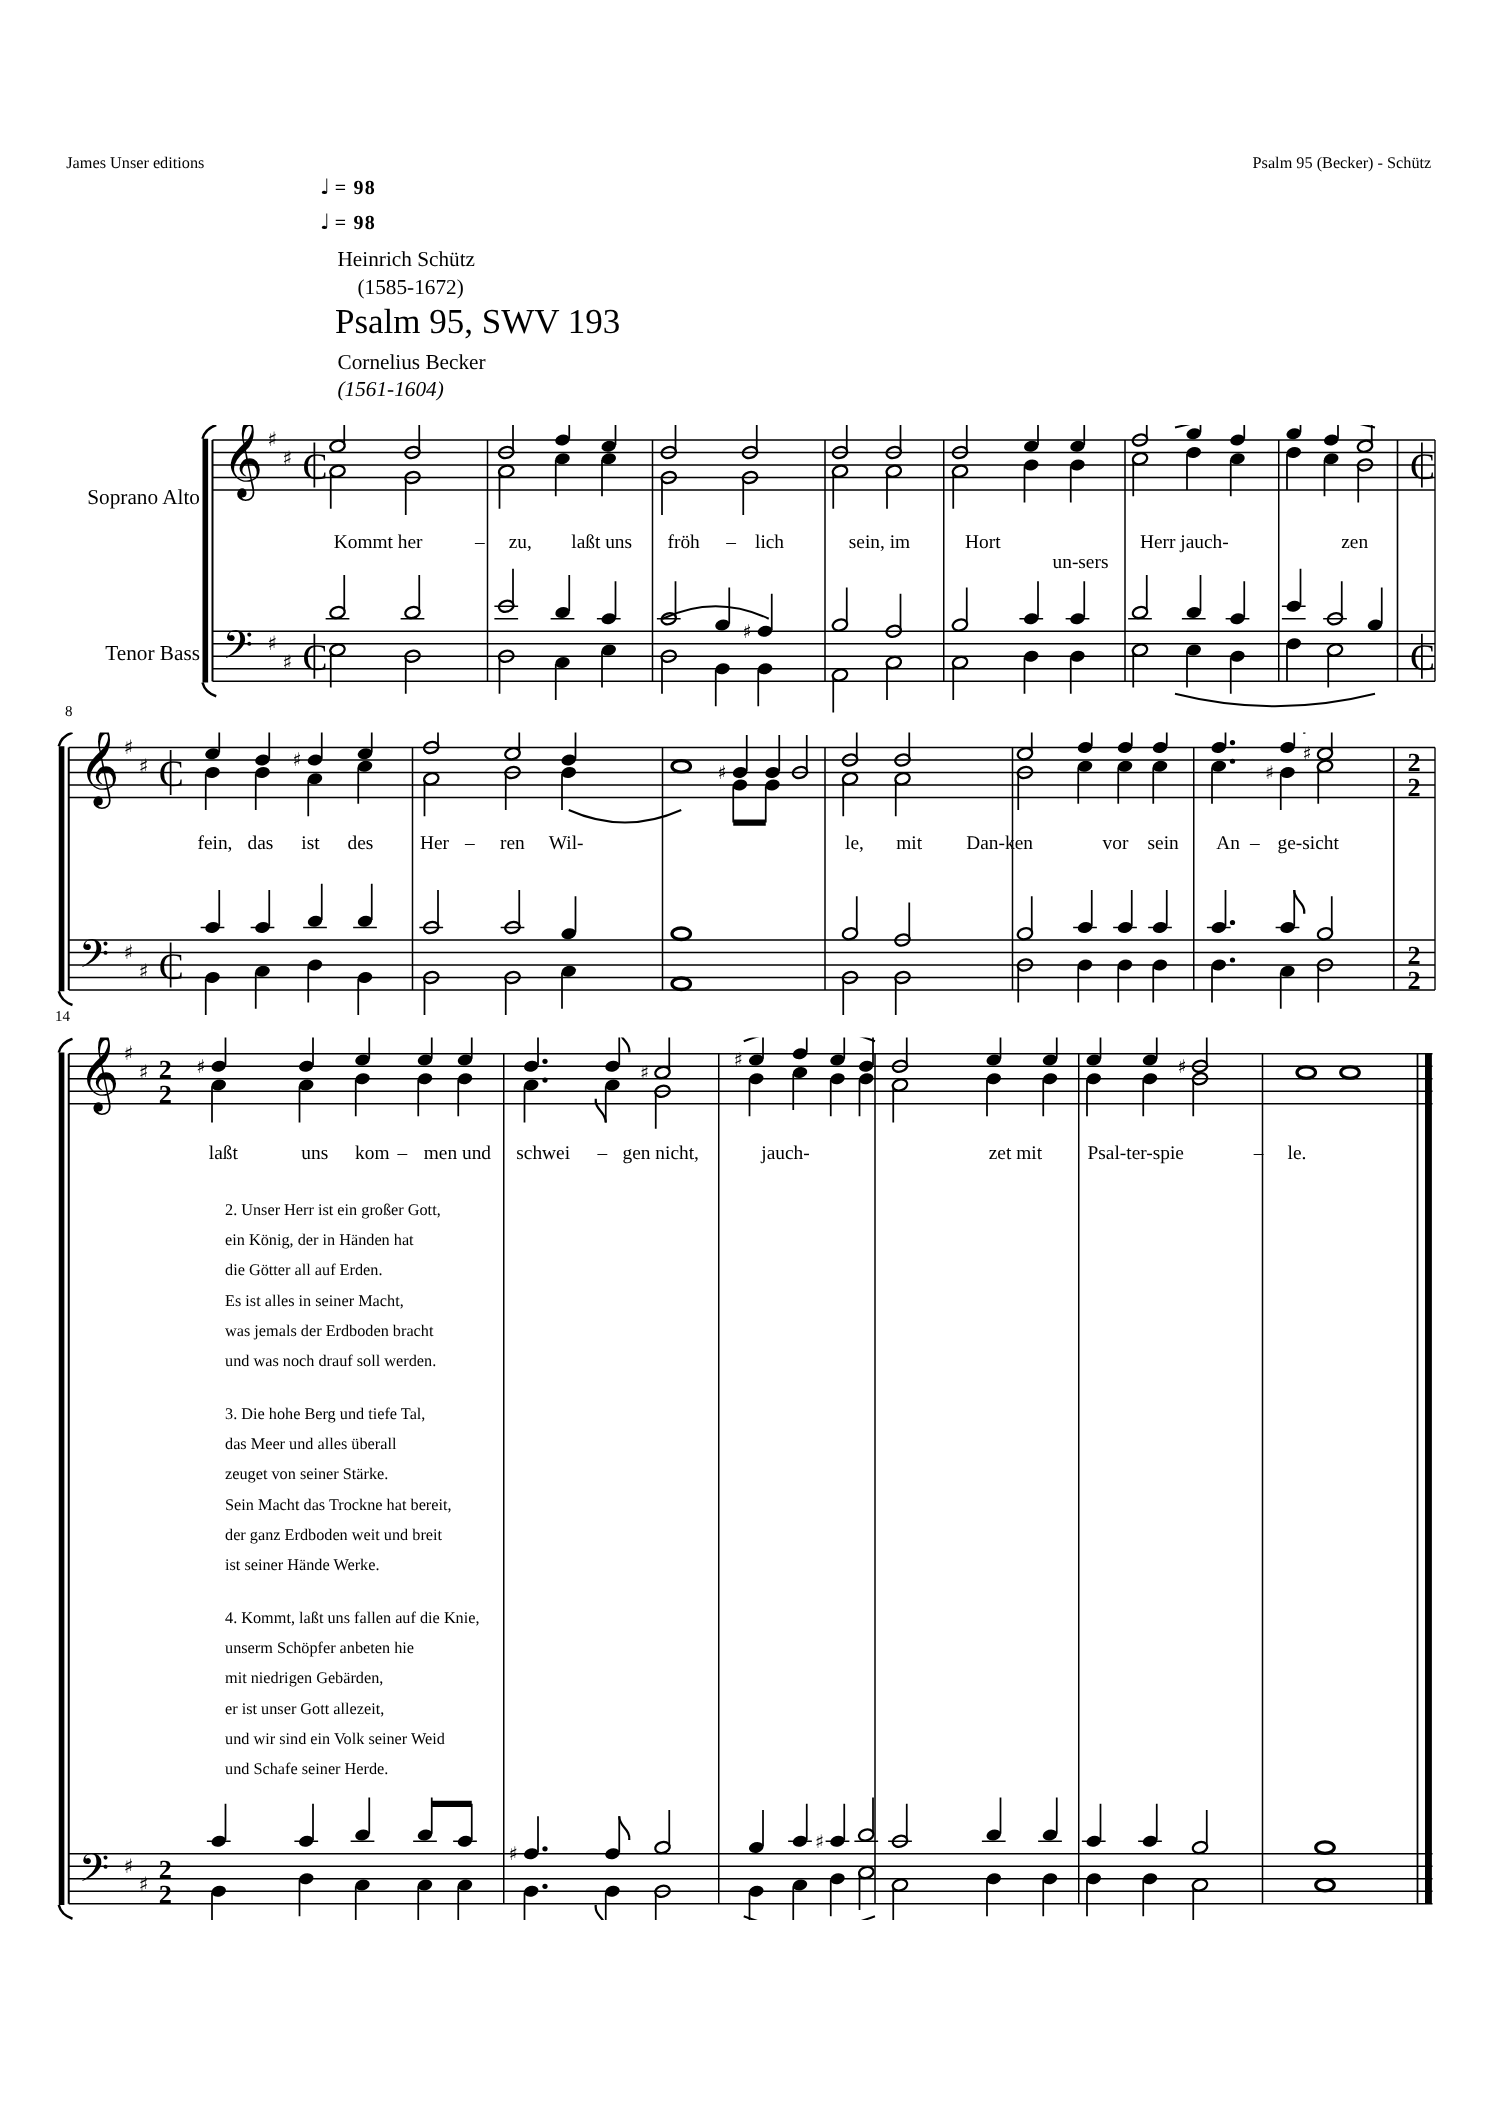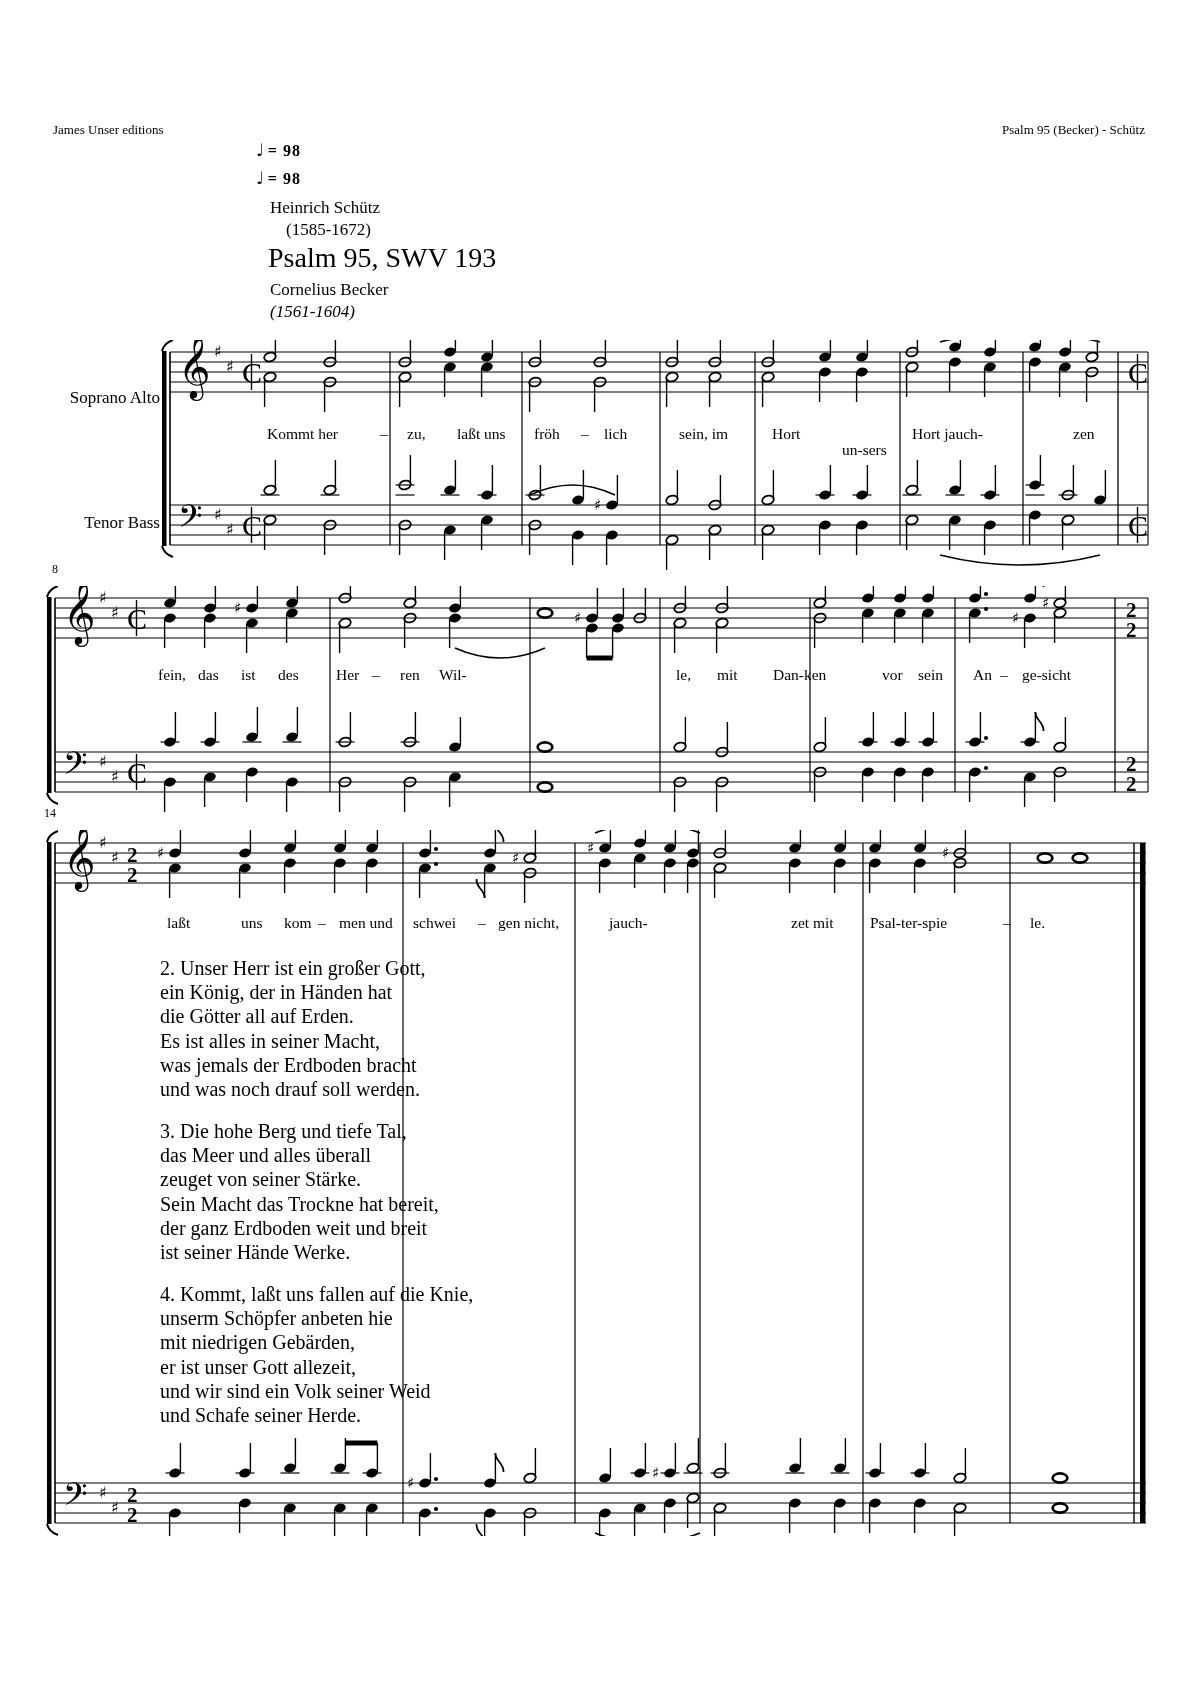--- a/index.html
+++ b/index.html
@@ -10,21 +10,21 @@
   .abs{position:absolute;white-space:nowrap;}
   .hdr{font-size:13px;}
   .tempo{font-size:15px;}
   .tempo .glyph{font-family:"DejaVu Sans",sans-serif;font-size:17px;}
   .tempo b{font-size:16px;letter-spacing:1px;}
   .names{font-size:17px;}
   .title{font-size:28px;}
   .stafflabel{font-size:17px;width:122px;text-align:right;}
   .measnum{font-size:12px;}
   .lyricline span{position:absolute;font-size:15.5px;white-space:nowrap;}
-  .verse div{font-size:20px;line-height:24.2px;white-space:nowrap;}
+  .verse div{font-size:13px;line-height:24.2px;white-space:nowrap;margin-left:20px;}
   svg{position:absolute;left:0;}
   text{font-family:"Liberation Serif",serif;}
   .mglyph{font-family:"DejaVu Sans",sans-serif;}
 </style>
 </head>
 <body>
 
 <div id="page">
 
   <div class="abs hdr" style="left:53px;top:122px;">James Unser editions</div>
@@ -56,21 +56,21 @@
         <span style="left: 267px; top: 425px;">Kommt her</span>
         <span style="left: 380px; top: 425px;">–</span>
         <span style="left: 407px; top: 425px;">zu,</span>
         <span style="left: 457px; top: 425px;">laßt uns</span>
         <span style="left: 534px; top: 425px;">fröh</span>
         <span style="left: 581px; top: 425px;">–</span>
         <span style="left: 604px; top: 425px;">lich</span>
         <span style="left: 679px; top: 425px;">sein, im</span>
         <span style="left: 772px; top: 425px;">Hort</span>
         <span style="left: 842px; top: 425px; margin-top: 16px;">un-sers</span>
-        <span style="left: 912px; top: 425px;">Hort jauch-</span>
+        <span style="left: 912px; top: 425px;">Herr jauch-</span>
         <span style="left: 1073px; top: 425px;">zen</span>
       </div>
       <div class="lyricline">
         <span style="left: 158px; top: 666px;">fein,</span>
         <span style="left: 198px; top: 666px;">das</span>
         <span style="left: 241px; top: 666px;">ist</span>
         <span style="left: 278px; top: 666px;">des</span>
         <span style="left: 336px; top: 666px;">Her</span>
         <span style="left: 372px; top: 666px;">–</span>
         <span style="left: 400px; top: 666px;">ren</span>

